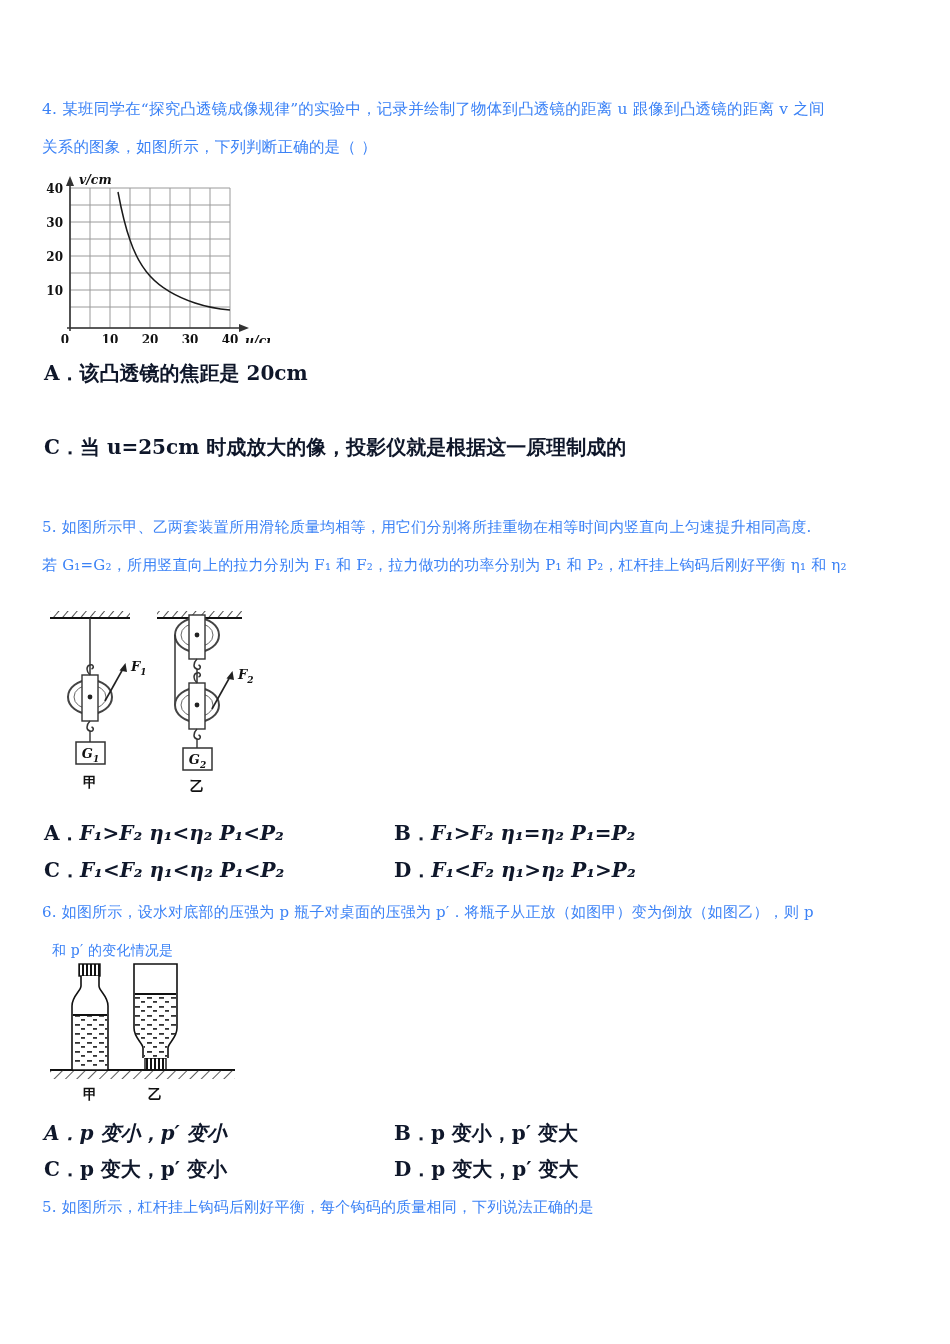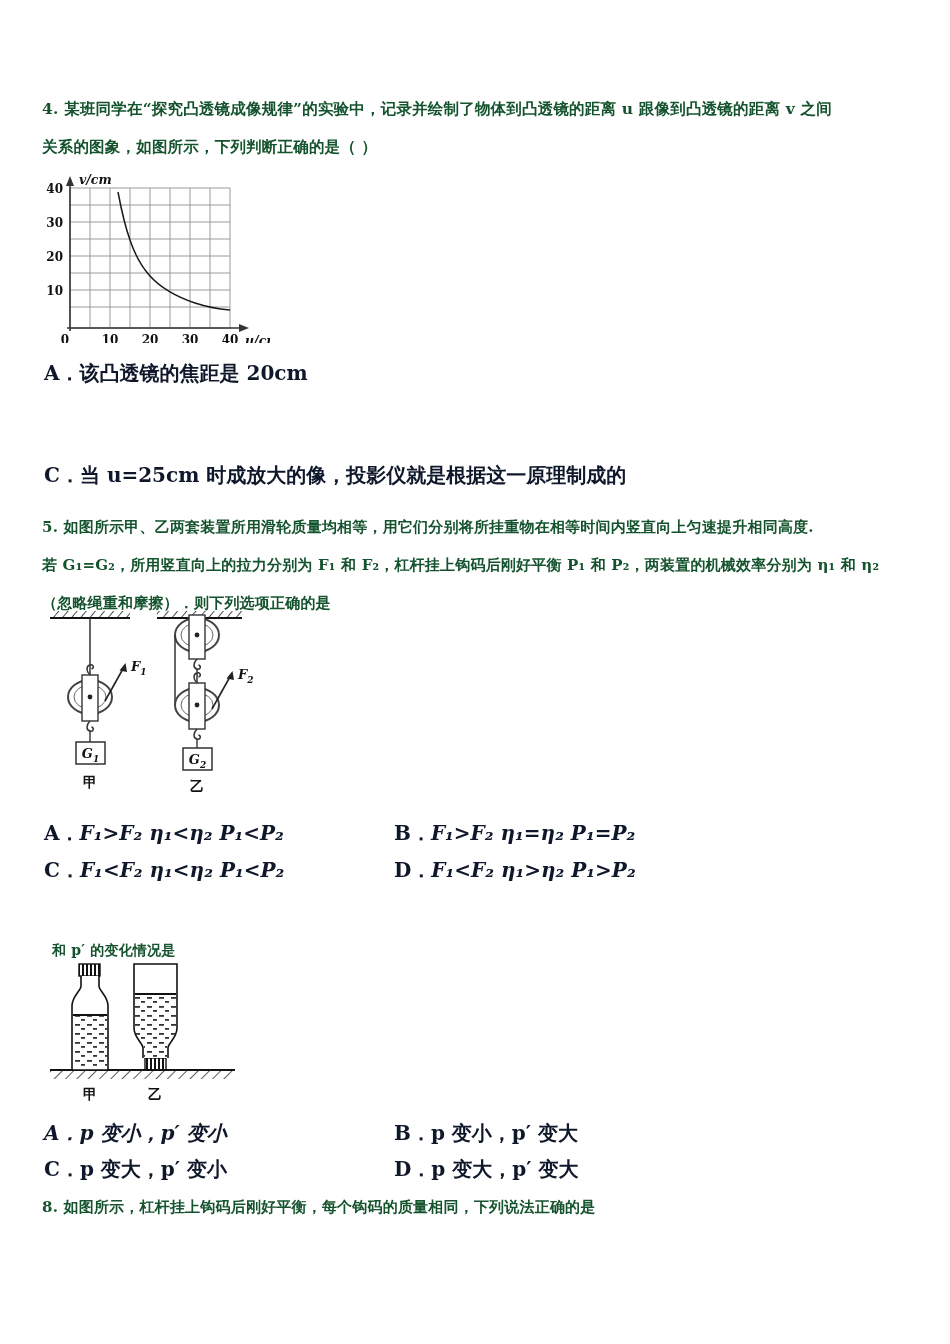--- a/index.html
+++ b/index.html
@@ -18,24 +18,24 @@
   .page {
     position: absolute;
     left: 0; top: 0;
     width: 950px;
     height: 1344px;
   }
   .qtext {
     position: absolute;
     font-family: "DejaVu Serif", "Liberation Serif", serif;
     font-size: 15.5px;
-    font-weight: bold;
+    font-weight: normal;
     line-height: 38px;
     letter-spacing: 0.2px;
-    color: #14532d;
+    color: #3b82f6;
     white-space: nowrap;
   }
   .opt {
     position: absolute;
     font-family: "DejaVu Serif", "Liberation Serif", serif;
     font-size: 20px;
     font-weight: bold;
     color: #0f172a;
     white-space: nowrap;
   }
@@ -109,27 +109,26 @@
       <text x="185" y="176" text-anchor="middle" font-family="DejaVu Serif, serif" font-size="12" font-weight="bold" fill="#111">40</text>
 
       <text x="34" y="16" font-family="DejaVu Serif, serif" font-size="12.5" font-style="italic" font-weight="bold" fill="#111">v/cm</text>
       <text x="200" y="177" font-family="DejaVu Serif, serif" font-size="12.5" font-style="italic" font-weight="bold" fill="#111">u/cm</text>
     </svg>
   </div>
 
   <div class="opt" style="left:44px; top:360px;">
     <span class="opt-label">A．</span><span>该凸透镜的焦距是 20cm</span>
   </div>
-  <div class="opt" style="left:44px; top:434px;margin-top:28px;">
+  <div class="opt" style="left:44px; top:434px;">
     <span class="opt-label">C．</span><span>当 u=25cm 时成放大的像，投影仪就是根据这一原理制成的</span>
   </div>
 
   <div class="qtext" style="left:42px; top:508px; font-size:15px;">5. 如图所示甲、乙两套装置所用滑轮质量均相等，用它们分别将所挂重物在相等时间内竖直向上匀速提升相同高度.</div>
-  <div class="qtext" style="left:42px; top:546px; font-size:15px;">若 G₁=G₂，所用竖直向上的拉力分别为 F₁ 和 F₂，杠杆挂上钩码后刚好平衡 P₁ 和 P₂，两装置的机械效率分别为 η₁ 和 η₂</div>
-  <div class="qtext" style="left:42px; top:584px; font-size:15px;">（忽略绳重和摩擦）．则下列选项正确的是</div>
+  <div class="qtext" style="left:42px; top:546px; font-size:15px;">若 G₁=G₂，所用竖直向上的拉力分别为 F₁ 和 F₂，拉力做功的功率分别为 P₁ 和 P₂，杠杆挂上钩码后刚好平衡 η₁ 和 η₂</div>
 
   <div class="fig" style="left:45px; top:605px; width:215px; height:190px;">
     <svg width="215" height="190" viewBox="0 0 215 190">
       <defs>
         <pattern id="hatchA" width="7" height="7" patternUnits="userSpaceOnUse" patternTransform="rotate(40)">
           <line x1="0" y1="0" x2="0" y2="7" stroke="#222" stroke-width="1.6"></line>
         </pattern>
       </defs>
 
       <g>
@@ -223,20 +222,21 @@
   <div class="opt" style="left:394px; top:820px;">
     <span class="opt-label">B．</span><span class="mathvar">F₁&gt;F₂ η₁=η₂ P₁=P₂</span>
   </div>
   <div class="opt" style="left:44px; top:857px;">
     <span class="opt-label">C．</span><span class="mathvar">F₁&lt;F₂ η₁&lt;η₂ P₁&lt;P₂</span>
   </div>
   <div class="opt" style="left:394px; top:857px;">
     <span class="opt-label">D．</span><span class="mathvar">F₁&lt;F₂ η₁&gt;η₂ P₁&gt;P₂</span>
   </div>
 
+  <div class="qtext" style="left:42px; top:893px; font-size:15px;">6. 如图所示，设水对底部的压强为 p 瓶子对桌面的压强为 p′．将瓶子从正放（如图甲）变为倒放（如图乙），则 p</div>
   <div class="qtext" style="left:52px; top:931px; font-size:14px;">和 p′ 的变化情况是</div>
 
   <div class="fig" style="left:50px; top:958px; width:185px; height:150px;">
     <svg width="185" height="150" viewBox="0 0 185 150">
       <defs>
         <pattern id="hatchG" width="8" height="8" patternUnits="userSpaceOnUse" patternTransform="rotate(45)">
           <line x1="0" y1="0" x2="0" y2="8" stroke="#222" stroke-width="1.5"></line>
         </pattern>
         <pattern id="capStripes" width="4" height="8" patternUnits="userSpaceOnUse">
           <rect x="0" y="0" width="2" height="8" fill="#111"></rect>
@@ -284,15 +284,15 @@
   <div class="opt" style="left:394px; top:1120px;">
     <span class="opt-label">B．</span><span>p 变小，p′ 变大</span>
   </div>
   <div class="opt" style="left:44px; top:1156px;">
     <span class="opt-label">C．</span><span>p 变大，p′ 变小</span>
   </div>
   <div class="opt" style="left:394px; top:1156px;">
     <span class="opt-label">D．</span><span>p 变大，p′ 变大</span>
   </div>
 
-  <div class="qtext" style="left:42px; top:1188px; font-size:15px;">8. 如图所示，杠杆挂上钩码后刚好平衡，每个钩码的质量相同，下列说法正确的是</div>
+  <div class="qtext" style="left:42px; top:1188px; font-size:15px;">5. 如图所示，杠杆挂上钩码后刚好平衡，每个钩码的质量相同，下列说法正确的是</div>
 
 </div>
 
 </body></html>

